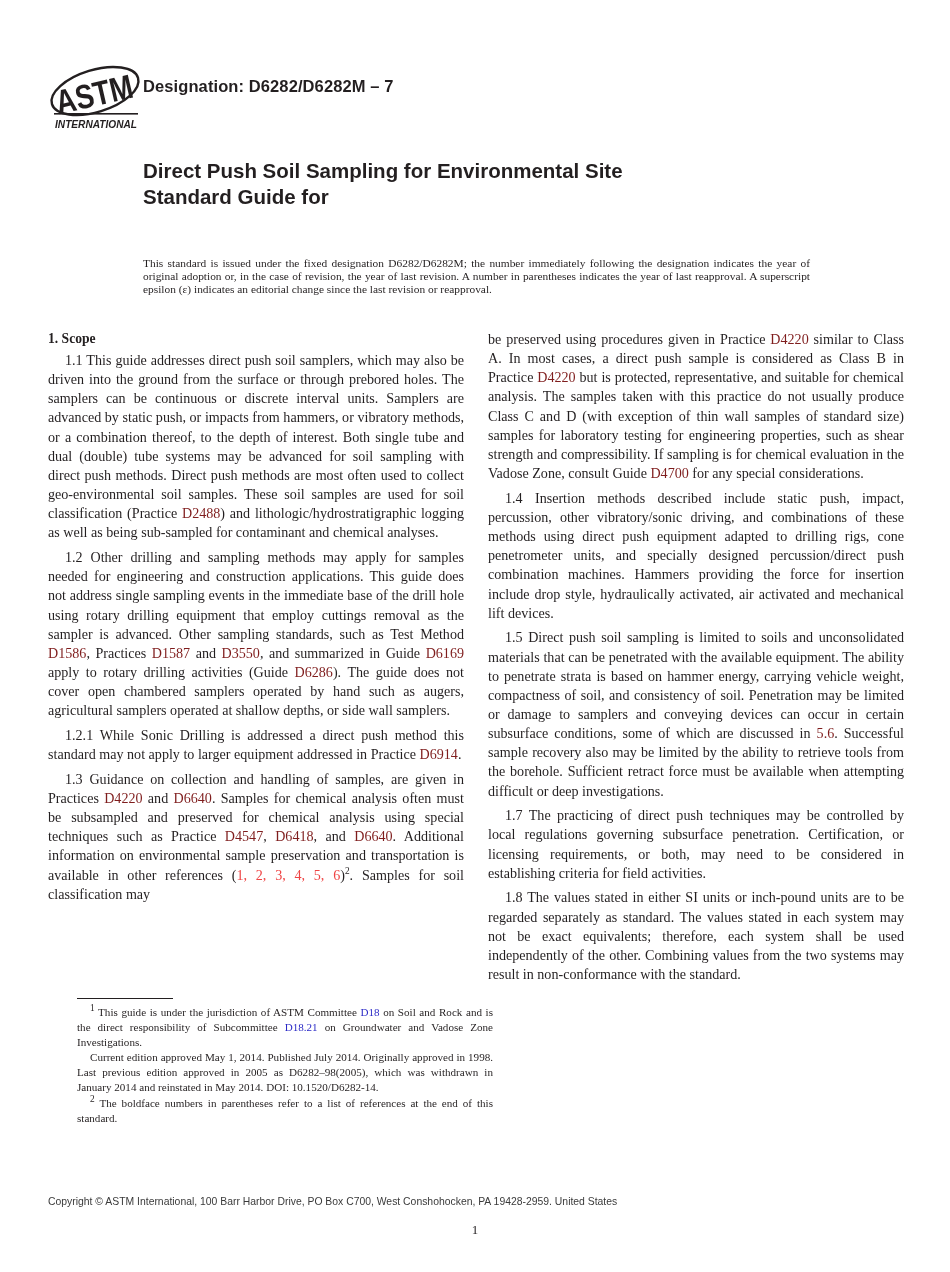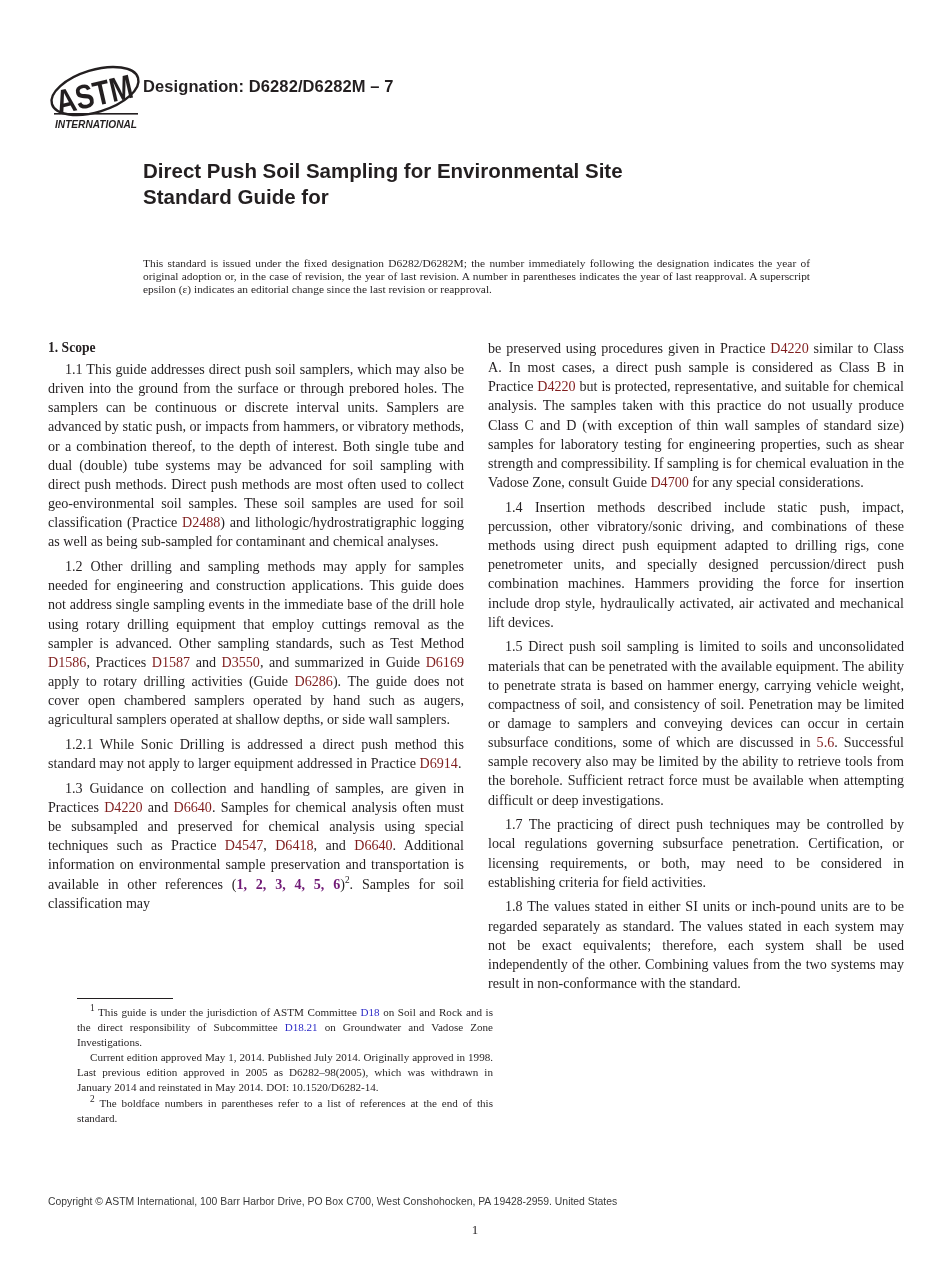--- a/index.html
+++ b/index.html
@@ -74,21 +74,21 @@
   }
 
   
   .cols{
     position:absolute;
     left:48px; top:330px;
     width:856px;
   }
   .col{
     position:absolute;
-    top:9px;
+    top:0;
     width:416px;
   }
   .col.left{left:0;}
   .col.right{left:440px;}
 
   .secttl{
     font-family:"Liberation Serif", serif;
     font-weight:bold;
     font-size:13.6px;
     line-height:18px;
@@ -98,21 +98,21 @@
     margin:0 0 5.5px 0;
     font-size:14.1px;
     line-height:19.15px;
     text-align:justify;
     text-justify:inter-word;
     text-indent:17px;
     hyphens:none;
   }
   p.para.cont{ text-indent:0; }
   .ref{color:#7f1d1d;}
-  .refb{color:#701a75;font-weight:bold;margin-top:39px;}
+  .refb{color:#ef4444;font-weight:normal;margin-top:39px;}
   sup.fn{font-size:9.4px;vertical-align:super;line-height:0;}
 
   
   .footnotes{
     position:absolute;
     left:48px; top:998px;
     width:416px;
     margin-left:29px;
   }
   .fnrule{

